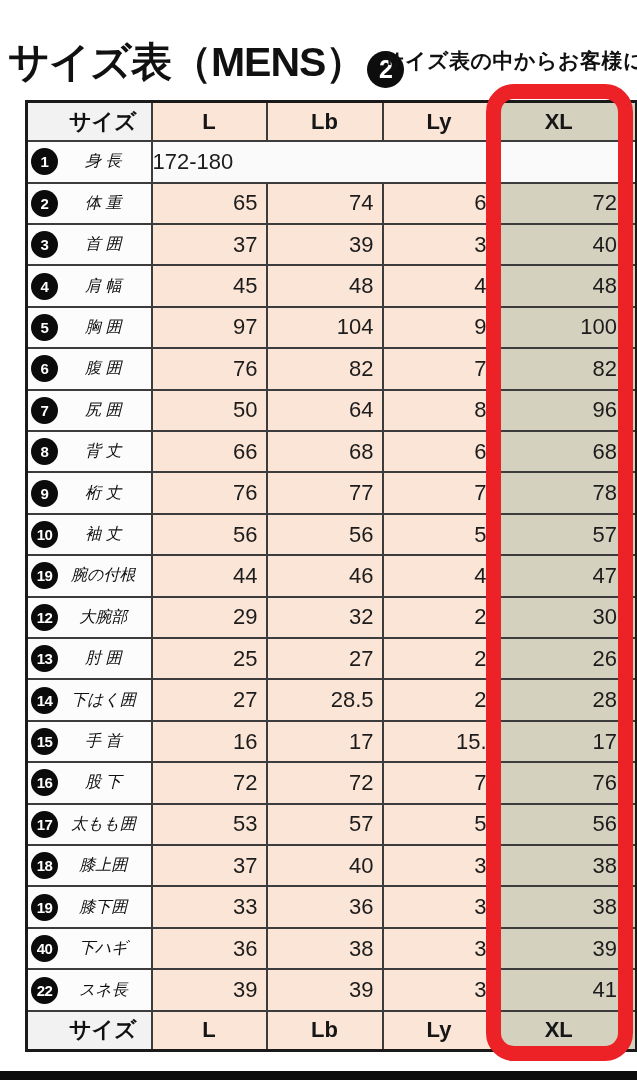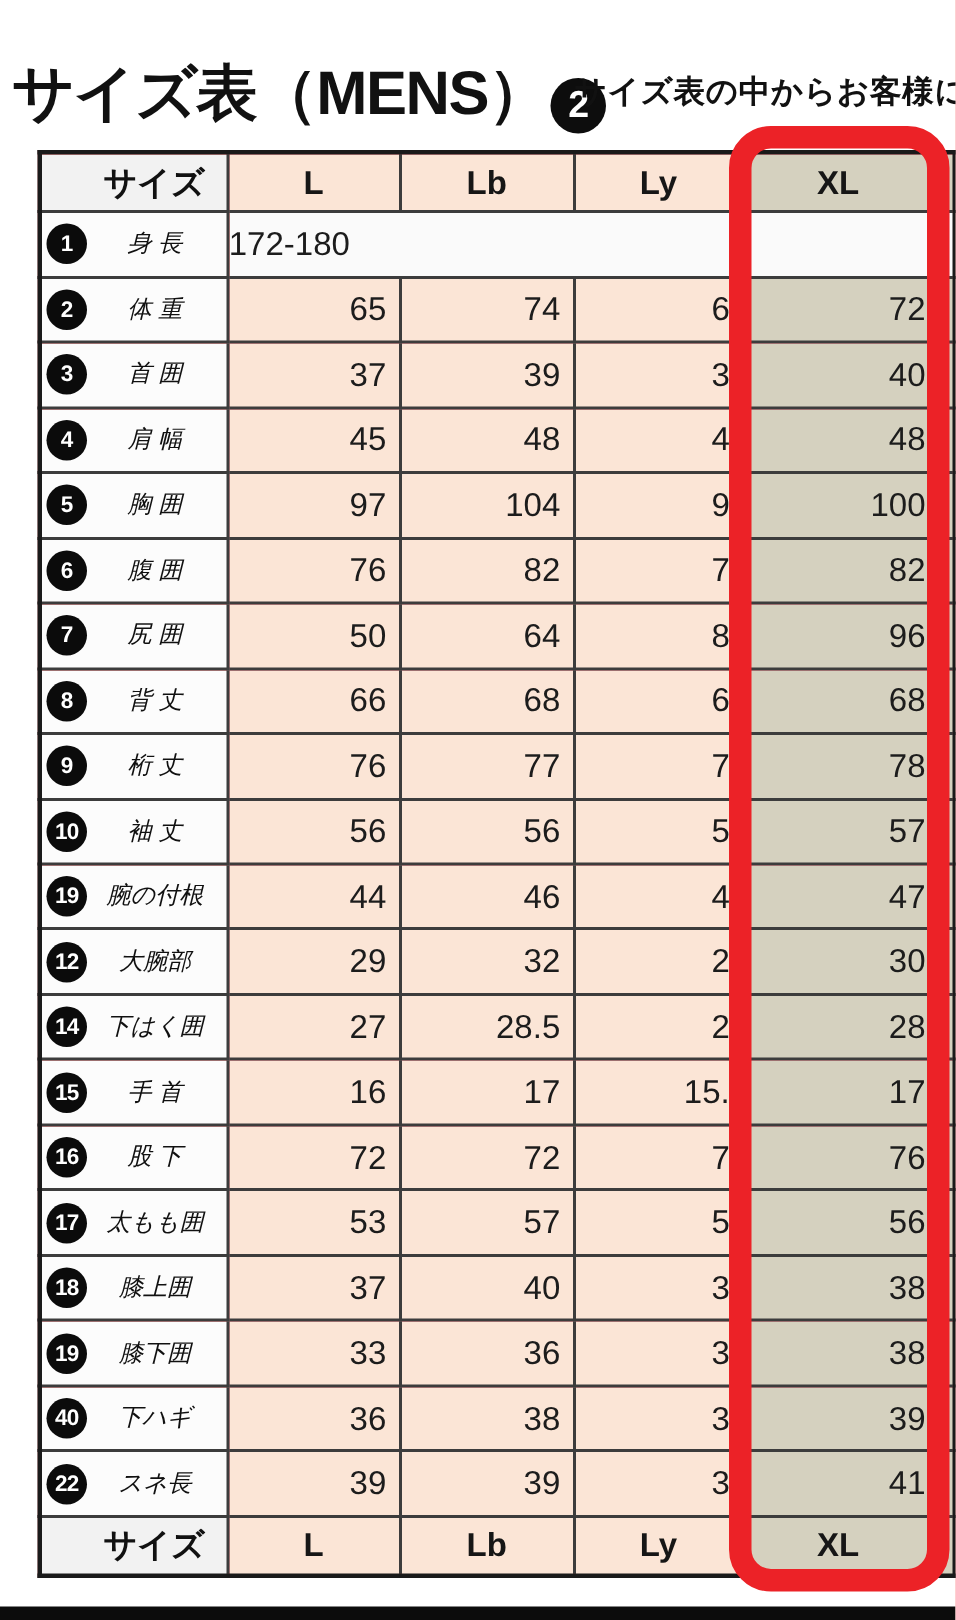--- a/index.html
+++ b/index.html
@@ -275,20 +275,32 @@
           </div>
         </td>
         <td class="val">29</td>
         <td class="val">32</td>
         <td class="val">2</td>
         <td class="val xl">30</td>
       </tr>
       <tr>
         <td class="label-cell">
           <div class="label-inner">
+            <span class="circle-num">13</span>
+            <span class="label-text">肘 囲</span>
+          </div>
+        </td>
+        <td class="val">25</td>
+        <td class="val">27</td>
+        <td class="val">2</td>
+        <td class="val xl">26</td>
+      </tr>
+      <tr>
+        <td class="label-cell">
+          <div class="label-inner">
             <span class="circle-num">14</span>
             <span class="label-text">下はく囲</span>
           </div>
         </td>
         <td class="val">27</td>
         <td class="val">28.5</td>
         <td class="val">2</td>
         <td class="val xl">28</td>
       </tr>
       <tr>

